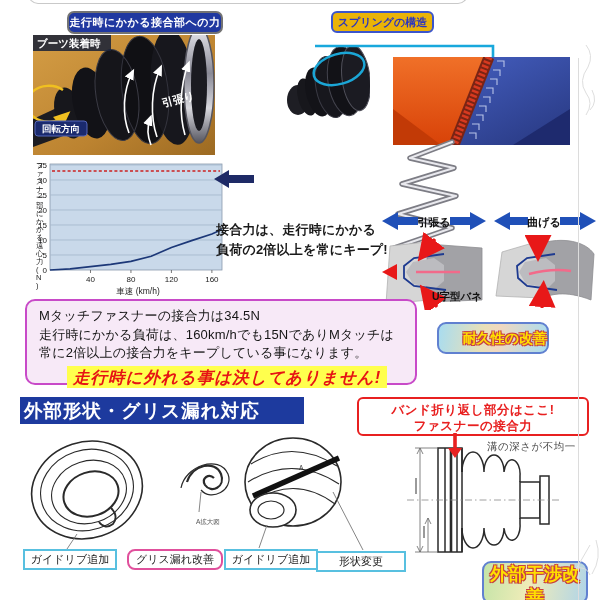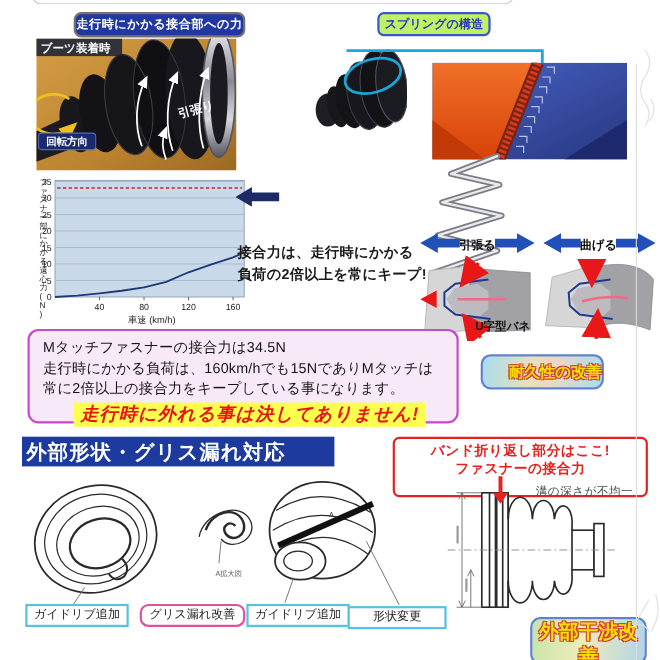--- a/index.html
+++ b/index.html
@@ -11,22 +11,22 @@
   
   .banner-blue{
     left:33px;top:11px;width:152px;height:19px;
     background:#2038a0;border:2px solid #737373;border-radius:7px;
     color:#ffffff;font-weight:bold;font-size:11px;line-height:19px;text-align:center;
     letter-spacing:.5px;
     margin-left:34px;
   }
   
   .banner-yellow{
-    left:343px;top:11px;width:99px;height:18px;
-    background:#bef264;border:2px solid #3b55cc;border-radius:6px;
+    left:331px;top:11px;width:99px;height:18px;
+    background:#eab308;border:2px solid #3b55cc;border-radius:6px;
     color:#2b35c0;font-weight:bold;font-size:11px;line-height:18px;text-align:center;
   }
   .photo-wrap{left:33px;top:35px;width:182px;height:120px;}
   .chart-wrap{left:28px;top:158px;width:200px;height:140px;}
   .fastener-arrow{left:214px;top:170px;width:40px;height:18px;}
   .navy-box{
     left:253px;top:169px;width:136px;height:40px;background:#1e2a66;border-radius:2px;
     color:#fff;text-align:center;padding-top:2px;box-sizing:border-box;
   }
   .navy-box .l1{font-size:13.5px;font-weight:bold;line-height:17px;}
@@ -67,21 +67,21 @@
     left:467px;top:561px;width:106px;height:43px;line-height:23px;font-size:18px;
     background:linear-gradient(100deg,#c4e4a8 0%,#f0ecb8 45%,#b0d4e8 100%);
     margin-left:15px;
   }
   .section-heading{
     left:20px;top:397px;width:284px;height:27px;background:#1d3a9e;
     color:#ffffff;font-weight:bold;font-size:18.5px;line-height:27px;
     padding-left:4px;box-sizing:border-box;letter-spacing:1px;
   }
   .red-callout{
-    left:357px;top:397px;width:232px;height:55px;box-sizing:border-box;
+    left:357px;top:397px;width:232px;height:39px;box-sizing:border-box;
     border:2.2px solid #e82020;border-radius:6px;background:#fff;
     color:#e82020;font-weight:bold;font-size:12.5px;text-align:center;
     padding-top:3px;line-height:16px;letter-spacing:.5px;
   }
   .groove-note{left:487px;top:440px;font-size:10.5px;color:#4a4a4a;letter-spacing:.5px;}
   .bottom-art{left:15px;top:430px;width:565px;height:140px;}
   .tag-box{
     height:17px;box-sizing:content-box;background:#fff;text-align:center;
     font-size:11px;font-weight:normal;color:#222;line-height:17px;
   }

